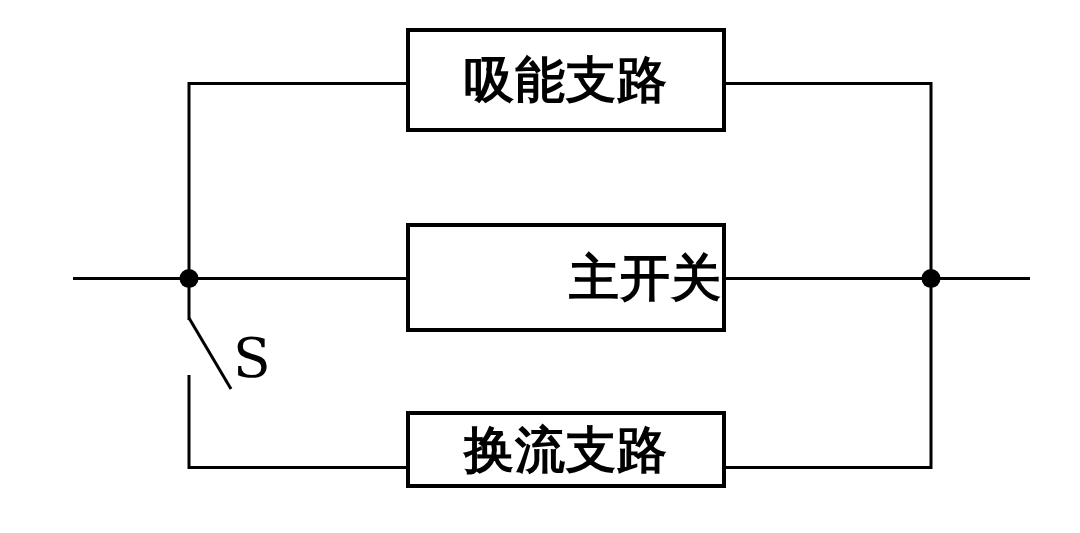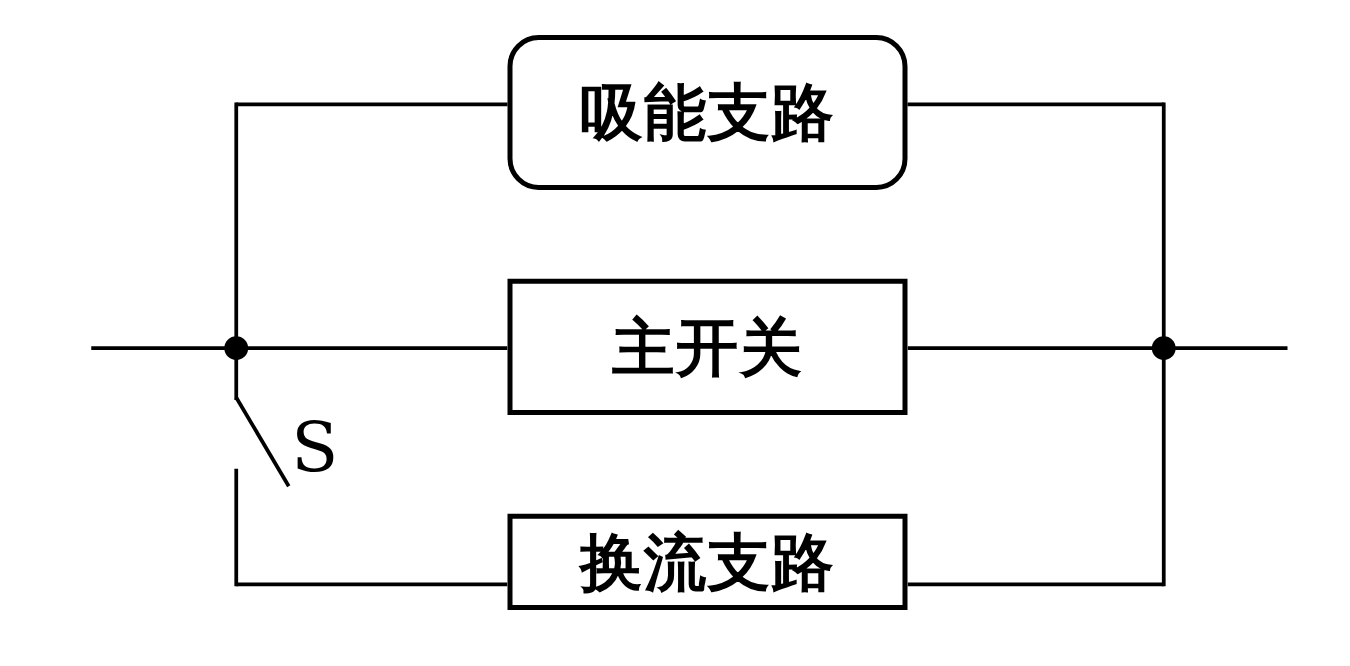--- a/index.html
+++ b/index.html
@@ -26,22 +26,22 @@
     position: absolute;
     left: 406px;
     width: 320px;
     box-sizing: border-box;
     border: 4px solid #000000;
     background: #ffffff;
     display: flex;
     align-items: center;
     justify-content: center;
   }
-  .block-top    { top: 28px;  height: 124px; border-radius: 25px; }
-  .block-mid    { top: 223px; height: 109px; }
+  .block-top    { top: 28px;  height: 104px; }
+  .block-mid    { top: 223px; height: 109px; justify-content: flex-end; }
   .block-bottom { top: 411px; height: 77px; }
   .block-label {
     font-size: 50px;
     font-weight: bold;
     color: #000000;
     letter-spacing: 1px;
     line-height: 1;
     white-space: nowrap;
   }
   .switch-label {

